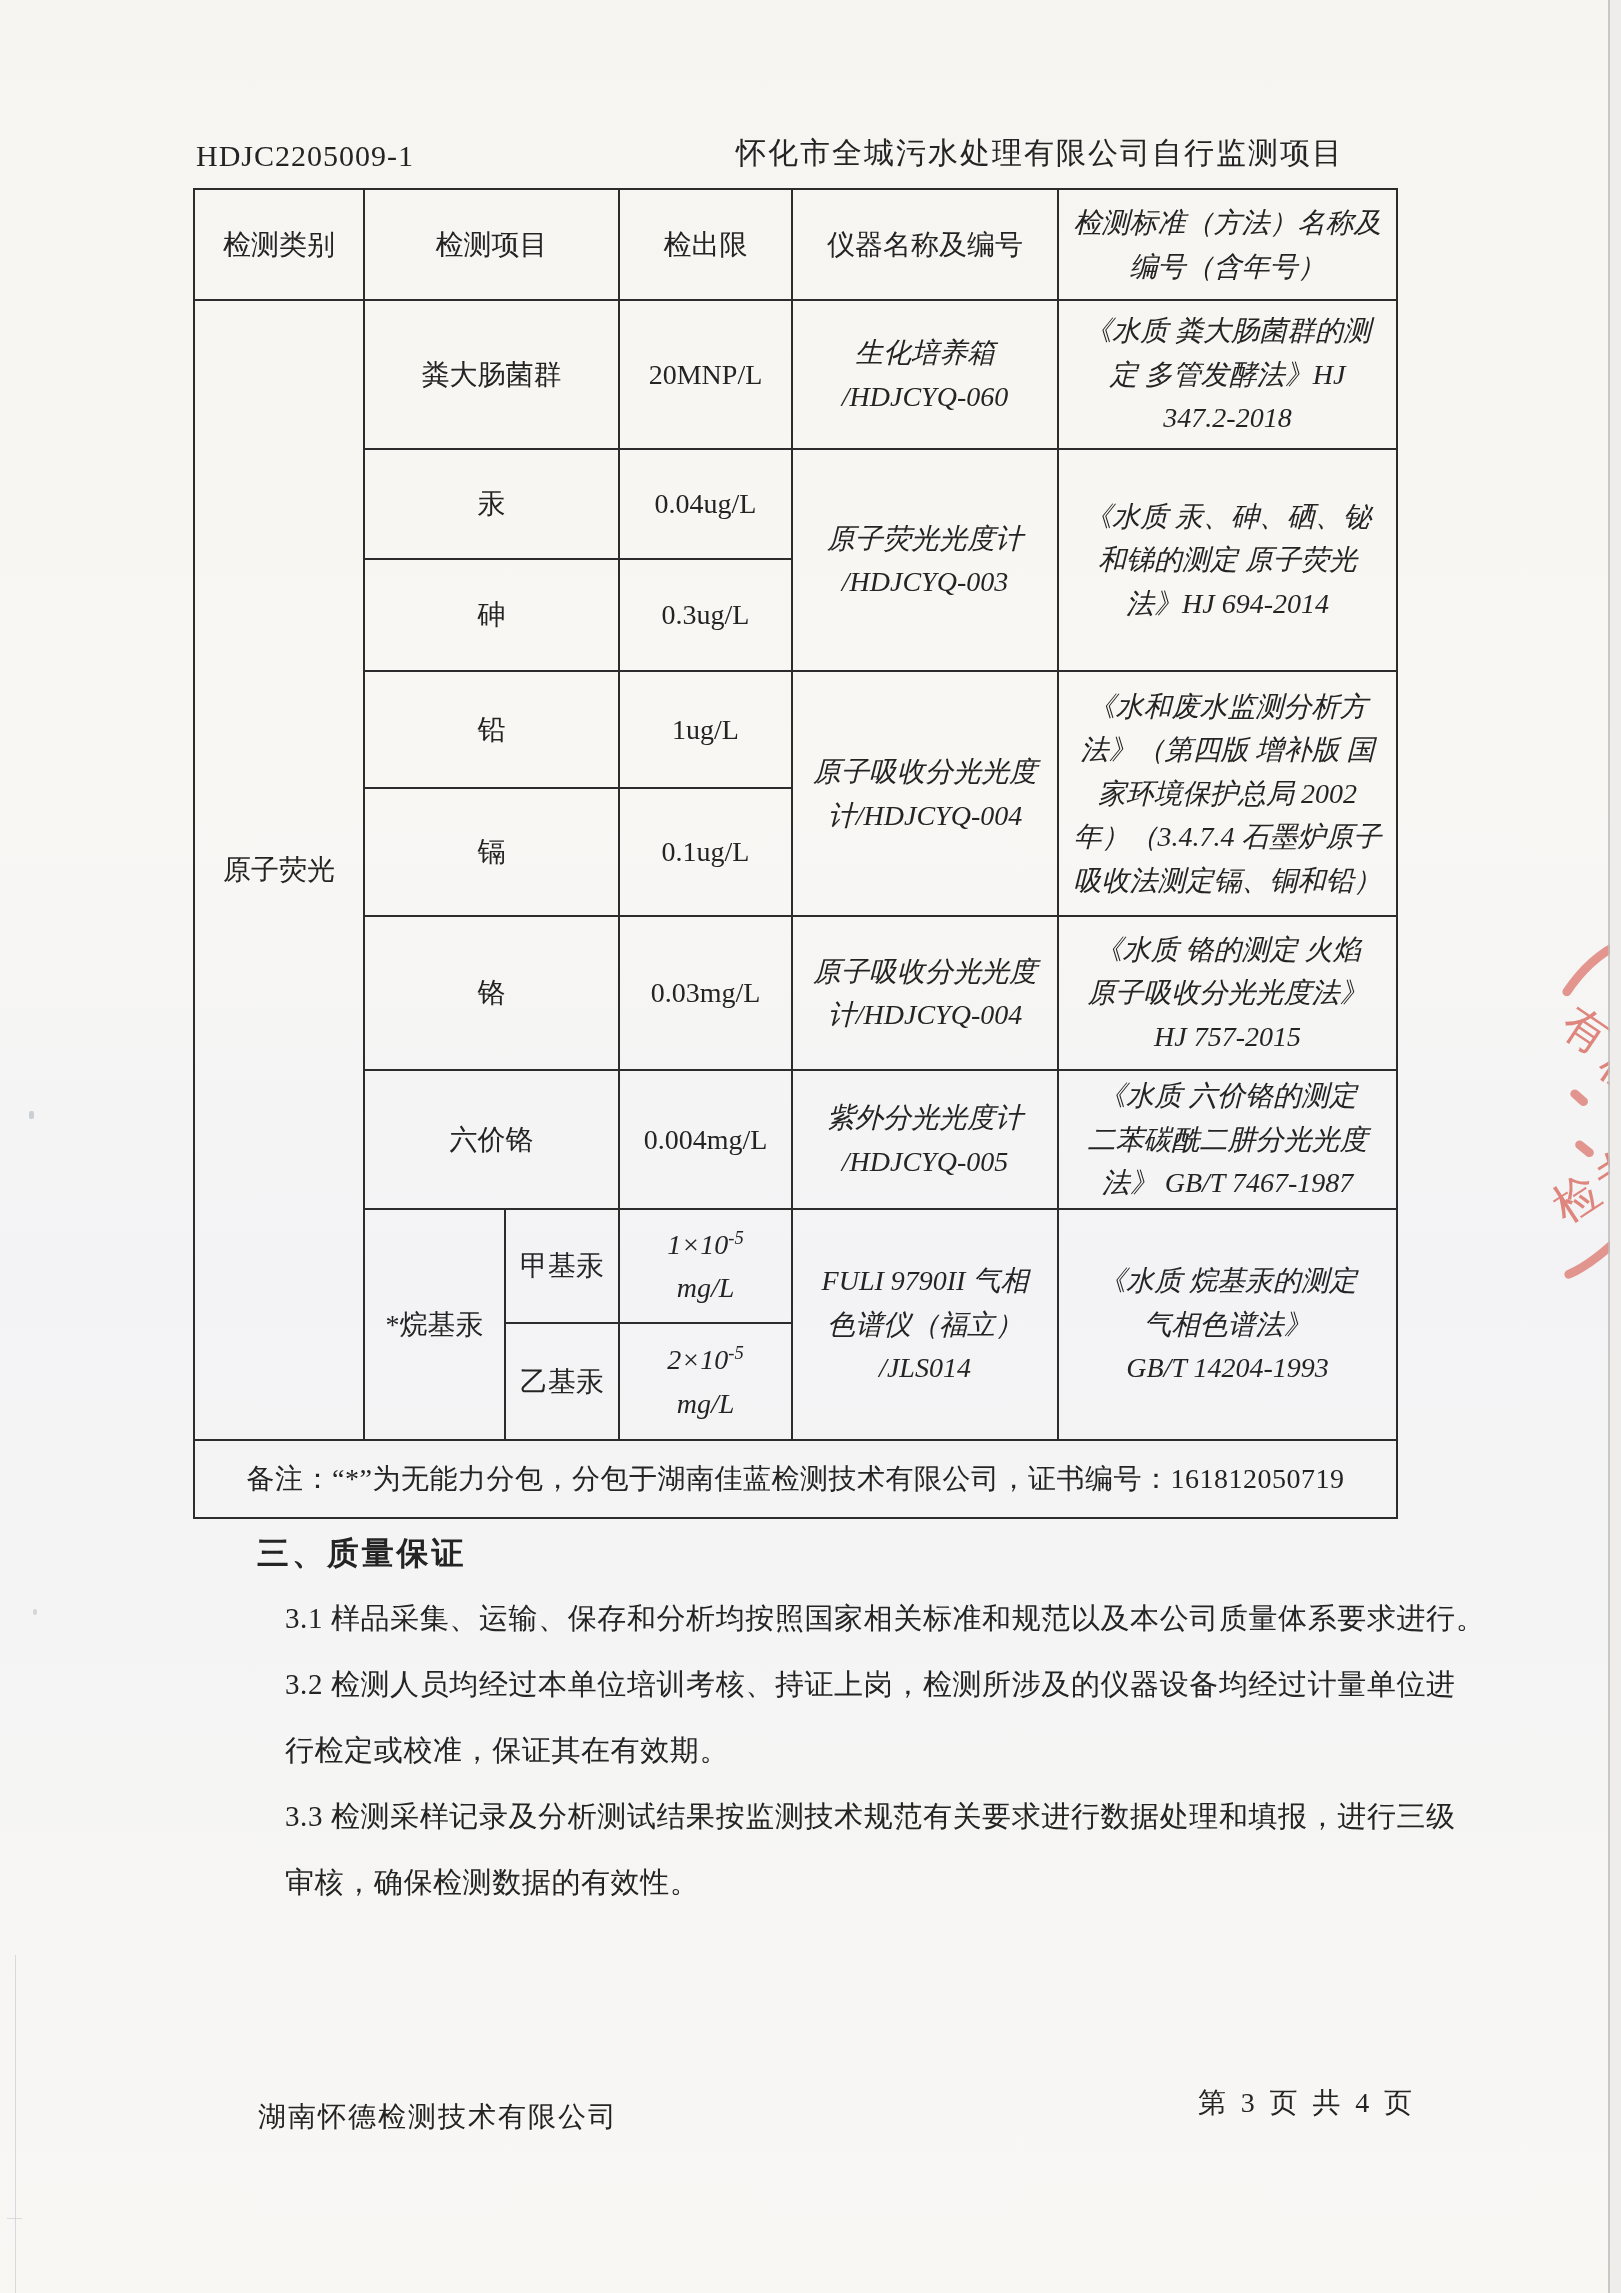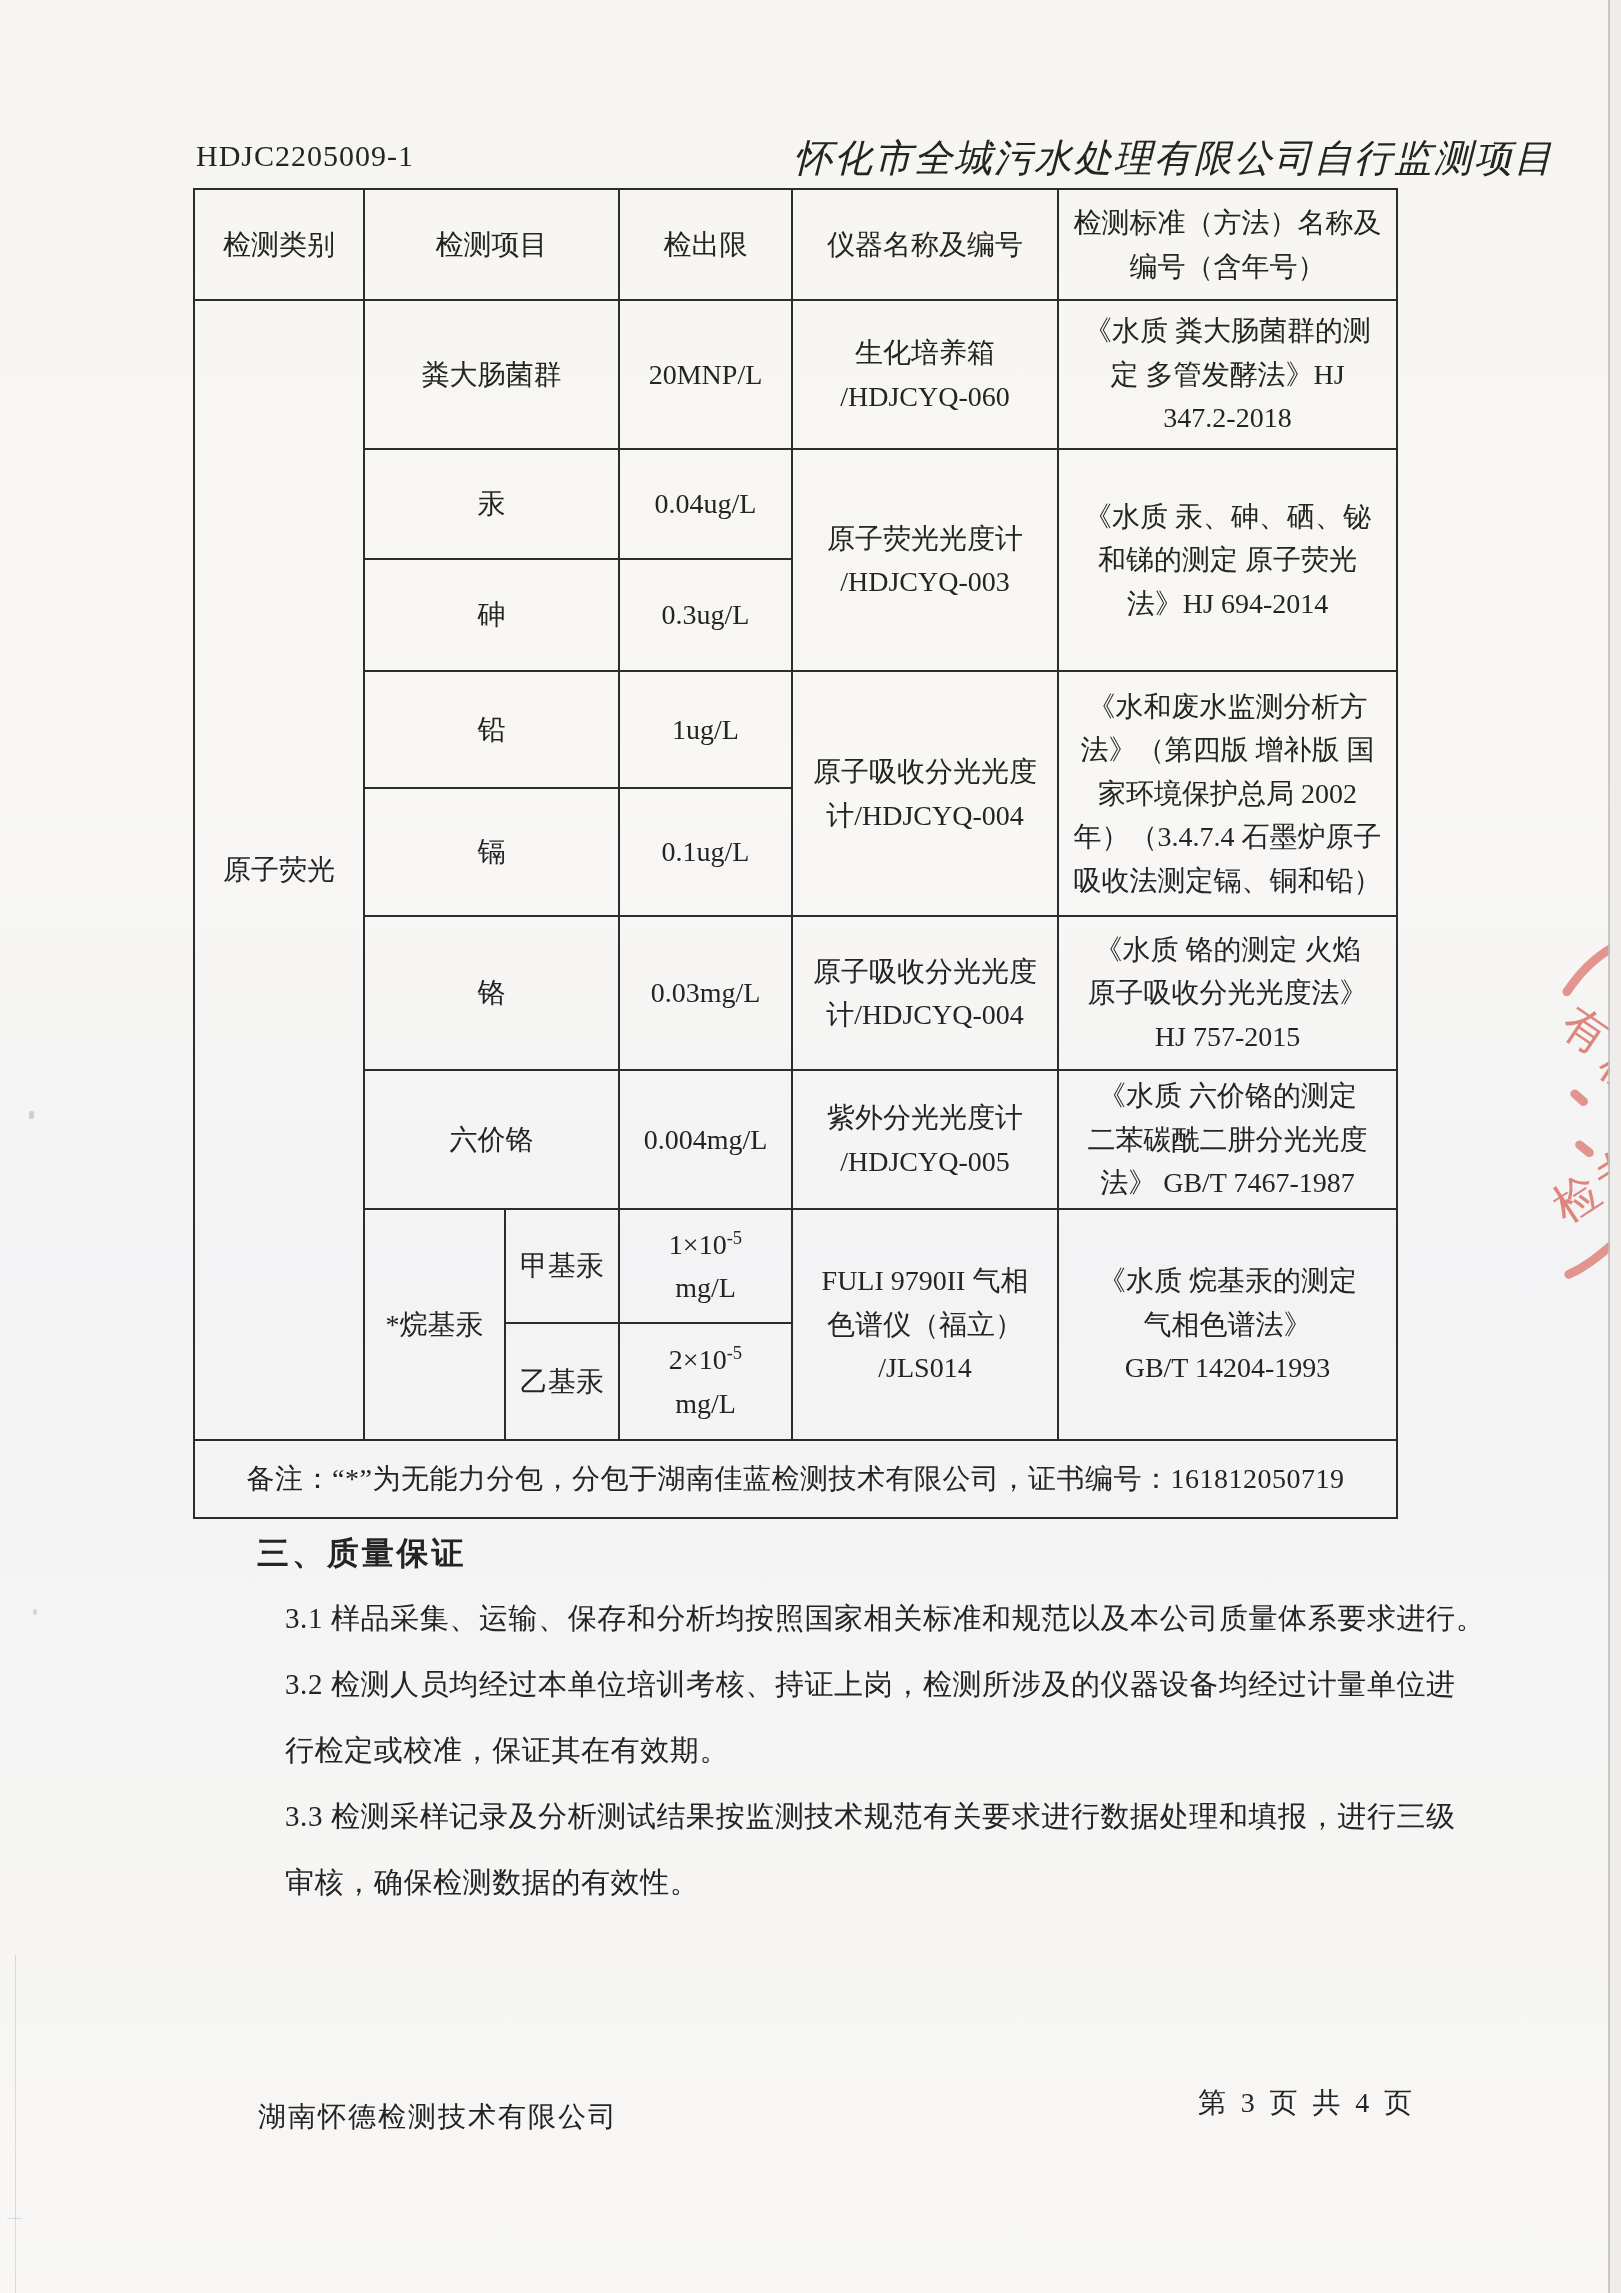--- a/index.html
+++ b/index.html
@@ -5,37 +5,37 @@
   html,body{margin:0;padding:0;background:#d8d8d8;}
   .page{
     position:relative;width:1621px;height:2294px;margin:0 auto;
     background:linear-gradient(180deg,#f6f5f2 0%,#f8f7f4 35%,#f3f3f5 55%,#f8f7f4 100%);
     overflow:hidden;
     font-family:"Liberation Serif","DejaVu Serif",serif;
     color:#242424;
   }
   .abs{position:absolute;}
   .doc-number{left:196px;top:139px;font-size:30px;letter-spacing:1px;}
-  .doc-title{left:794px;top:133px;font-size:38px;letter-spacing:2px;font-style:italic;}
+  .doc-title{left:736px;top:133px;font-size:30px;letter-spacing:2px;}
 
   table.report{
     position:absolute;left:193px;top:188px;width:1203px;
     border-collapse:collapse;table-layout:fixed;
     border:2.9px solid #2c2c2c;
   }
   table.report td{
     border:2px solid #2c2c2c;
     text-align:center;vertical-align:middle;
     font-size:28px;padding:0;line-height:1.55;
     overflow:hidden;
   }
   .lh48{line-height:47px;} .lh50{line-height:49px;} .lh56{line-height:55px;}
   .lh60{line-height:59px;} .lh62{line-height:61px;} .lh66{line-height:65px;}
   .lh72{line-height:71px;}
-  td .ln{display:block;}
+  td .ln{display:block;font-style:italic;}
   sup{font-size:18.6px;vertical-align:super;line-height:0;}
   td.remark-cell{text-align:left;padding-left:17.6px;font-size:28px;letter-spacing:0.5px;white-space:nowrap;}
 
   .qa-title{left:257px;top:1532px;font-size:32px;font-weight:bold;letter-spacing:2.9px;}
   .qa-body{left:245px;top:1585px;width:1225px;font-size:29px;line-height:66px;letter-spacing:0.6px;margin-left:40px;}
   .qa-body .pline{white-space:nowrap;}
 
   .footer-company{left:258px;top:2098px;font-size:28px;letter-spacing:2px;}
   .footer-page{left:1198px;top:2084px;font-size:28px;letter-spacing:3.9px;}
 

